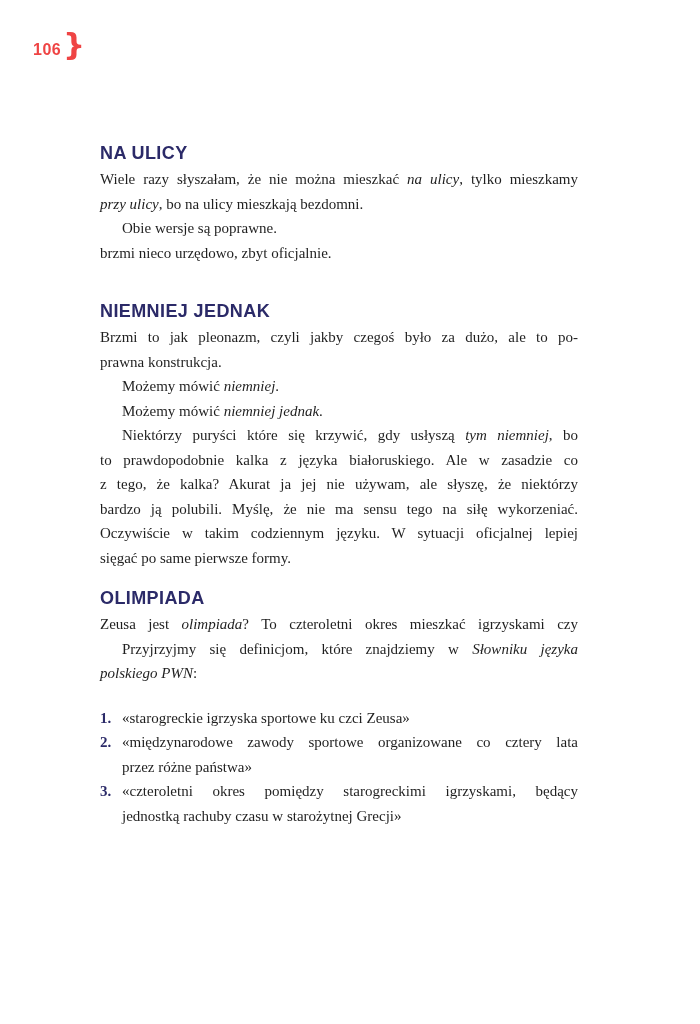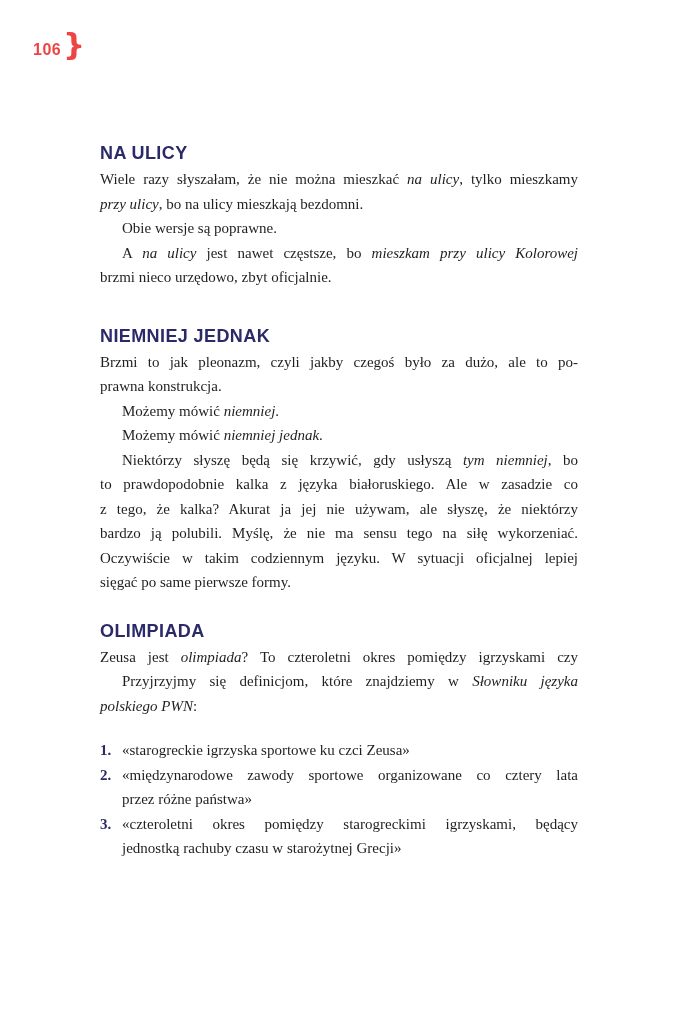--- a/index.html
+++ b/index.html
@@ -9,21 +9,21 @@
     font-family:"Liberation Serif", serif;
   }
   
   #pagenum-wrap{position:absolute;left:33px;top:29px;width:60px;height:44px;color:#ef4444;}
   #num{position:absolute;left:0;top:12px;font:700 16px "Liberation Sans",sans-serif;letter-spacing:0.5px;}
   #brace{position:absolute;left:30px;top:-3px;font:700 31px "DejaVu Sans",sans-serif;}
   
   #main{position:absolute;left:100px;top:143px;width:478px;}
   section{display:block;}
   #sec-niemniej-jednak{margin-top:36px;}
-  #sec-olimpiada{margin-top:26px;}
+  #sec-olimpiada{margin-top:18px;}
   h2{
     margin:0 0 4px 0;
     font:700 18px "Liberation Sans",sans-serif;
     line-height:20px;letter-spacing:0.4px;color:#2b2a68;
   }
   .para{margin:0;font-family:Liberation Serif, serif;}
   .line{height:24.5px;line-height:24.5px;font-size:15px;white-space:normal;}
   .line.just{text-align:justify;text-align-last:justify;}
   .line.ind{padding-left:22px;}
   em{font-style:italic;text-align:center;}
@@ -46,49 +46,48 @@
     <section id="sec-na-ulicy">
       <h2>NA ULICY</h2>
       <div class="para">
         <div class="line just"><span>Wiele razy słyszałam, że nie można mieszkać </span><em>na ulicy</em><span>, tylko mieszkamy</span></div>
         <div class="line"><em>przy ulicy</em><span>, bo na ulicy mieszkają bezdomni.</span></div>
       </div>
       <div class="para">
         <div class="line ind"><span>Obie wersje są poprawne.</span></div>
       </div>
       <div class="para">
-        <div class="line just ind"><span>A </span><em>na ulicy</em><span> jest nawet częstsze, bo </span><em>mieszkam przy ulicy Kolorowej</em></div>
         <div class="line"><span>brzmi nieco urzędowo, zbyt oficjalnie.</span></div>
       </div>
     </section>
     <section id="sec-niemniej-jednak">
       <h2>NIEMNIEJ JEDNAK</h2>
       <div class="para">
         <div class="line just"><span>Brzmi to jak pleonazm, czyli jakby czegoś było za dużo, ale to po-</span></div>
         <div class="line"><span>prawna konstrukcja.</span></div>
       </div>
       <div class="para">
         <div class="line ind"><span>Możemy mówić </span><em>niemniej</em><span>.</span></div>
       </div>
       <div class="para">
         <div class="line ind"><span>Możemy mówić </span><em>niemniej jednak</em><span>.</span></div>
       </div>
       <div class="para">
-        <div class="line just ind"><span>Niektórzy słyszę będą się krzywić, gdy usłyszą </span><em>tym niemniej</em><span>, bo</span></div>
+        <div class="line just ind"><span>Niektórzy puryści które się krzywić, gdy usłyszą </span><em>tym niemniej</em><span>, bo</span></div>
         <div class="line just"><span>to prawdopodobnie kalka z języka białoruskiego. Ale w zasadzie co</span></div>
         <div class="line just"><span>z tego, że kalka? Akurat ja jej nie używam, ale słyszę, że niektórzy</span></div>
         <div class="line just"><span>bardzo ją polubili. Myślę, że nie ma sensu tego na siłę wykorzeniać.</span></div>
         <div class="line just"><span>Oczywiście w takim codziennym języku. W sytuacji oficjalnej lepiej</span></div>
         <div class="line"><span>sięgać po same pierwsze formy.</span></div>
       </div>
     </section>
     <section id="sec-olimpiada">
       <h2>OLIMPIADA</h2>
       <div class="para">
-        <div class="line just"><span>Zeusa jest </span><em>olimpiada</em><span>? To czteroletni okres pomiędzy igrzyskami czy</span></div>
+        <div class="line just"><span>Zeusa jest </span><em>olimpiada</em><span>? To czteroletni okres mieszkać igrzyskami czy</span></div>
       </div>
       <div class="para">
         <div class="line just ind"><span>Przyjrzyjmy się definicjom, które znajdziemy w </span><em>Słowniku języka</em></div>
         <div class="line"><em>polskiego PWN</em><span>:</span></div>
       </div>
       <div class="list">
         <div class="item">
           <span class="num">1.</span>
           <div class="line"><span>«starogreckie igrzyska sportowe ku czci Zeusa»</span></div>
         </div>

